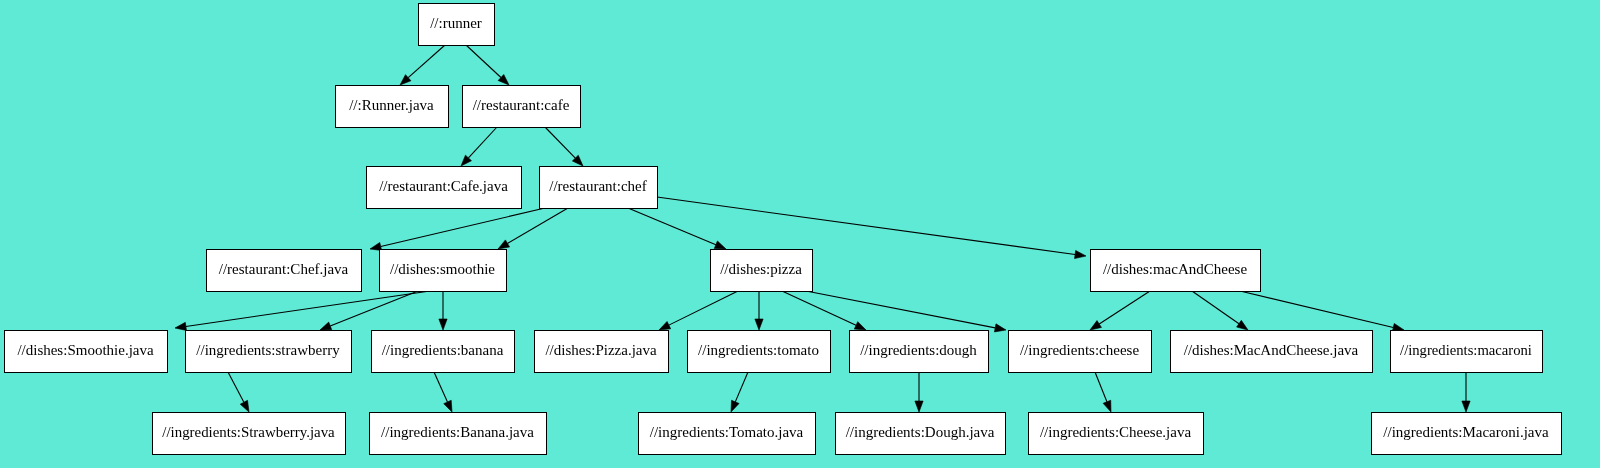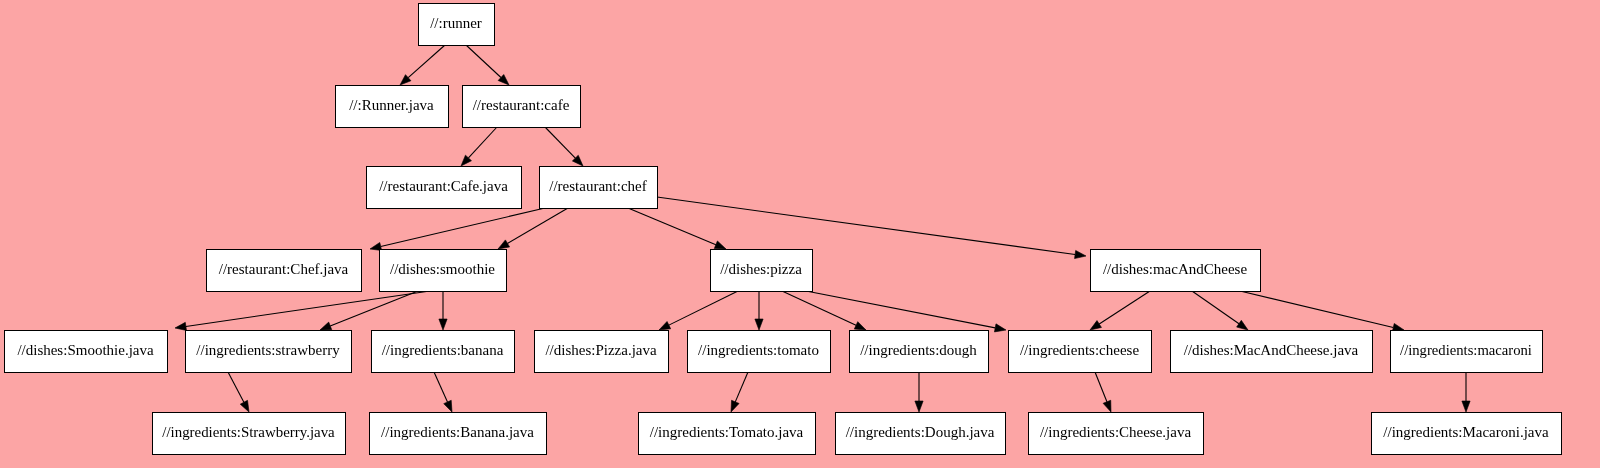--- a/index.html
+++ b/index.html
@@ -4,21 +4,21 @@
 <style>
   html, body {
     margin: 0;
     padding: 0;
     background: #ffffff;
   }
   #graph-root {
     position: relative;
     width: 1600px;
     height: 468px;
-    background: #fca5a5;
+    background: #5eead4;
     font-family: "Liberation Serif", "DejaVu Serif", serif;
     overflow: hidden;
   }
   svg#graph-svg {
     position: absolute;
     left: 0;
     top: 0;
     width: 1600px;
     height: 468px;
     display: block;

